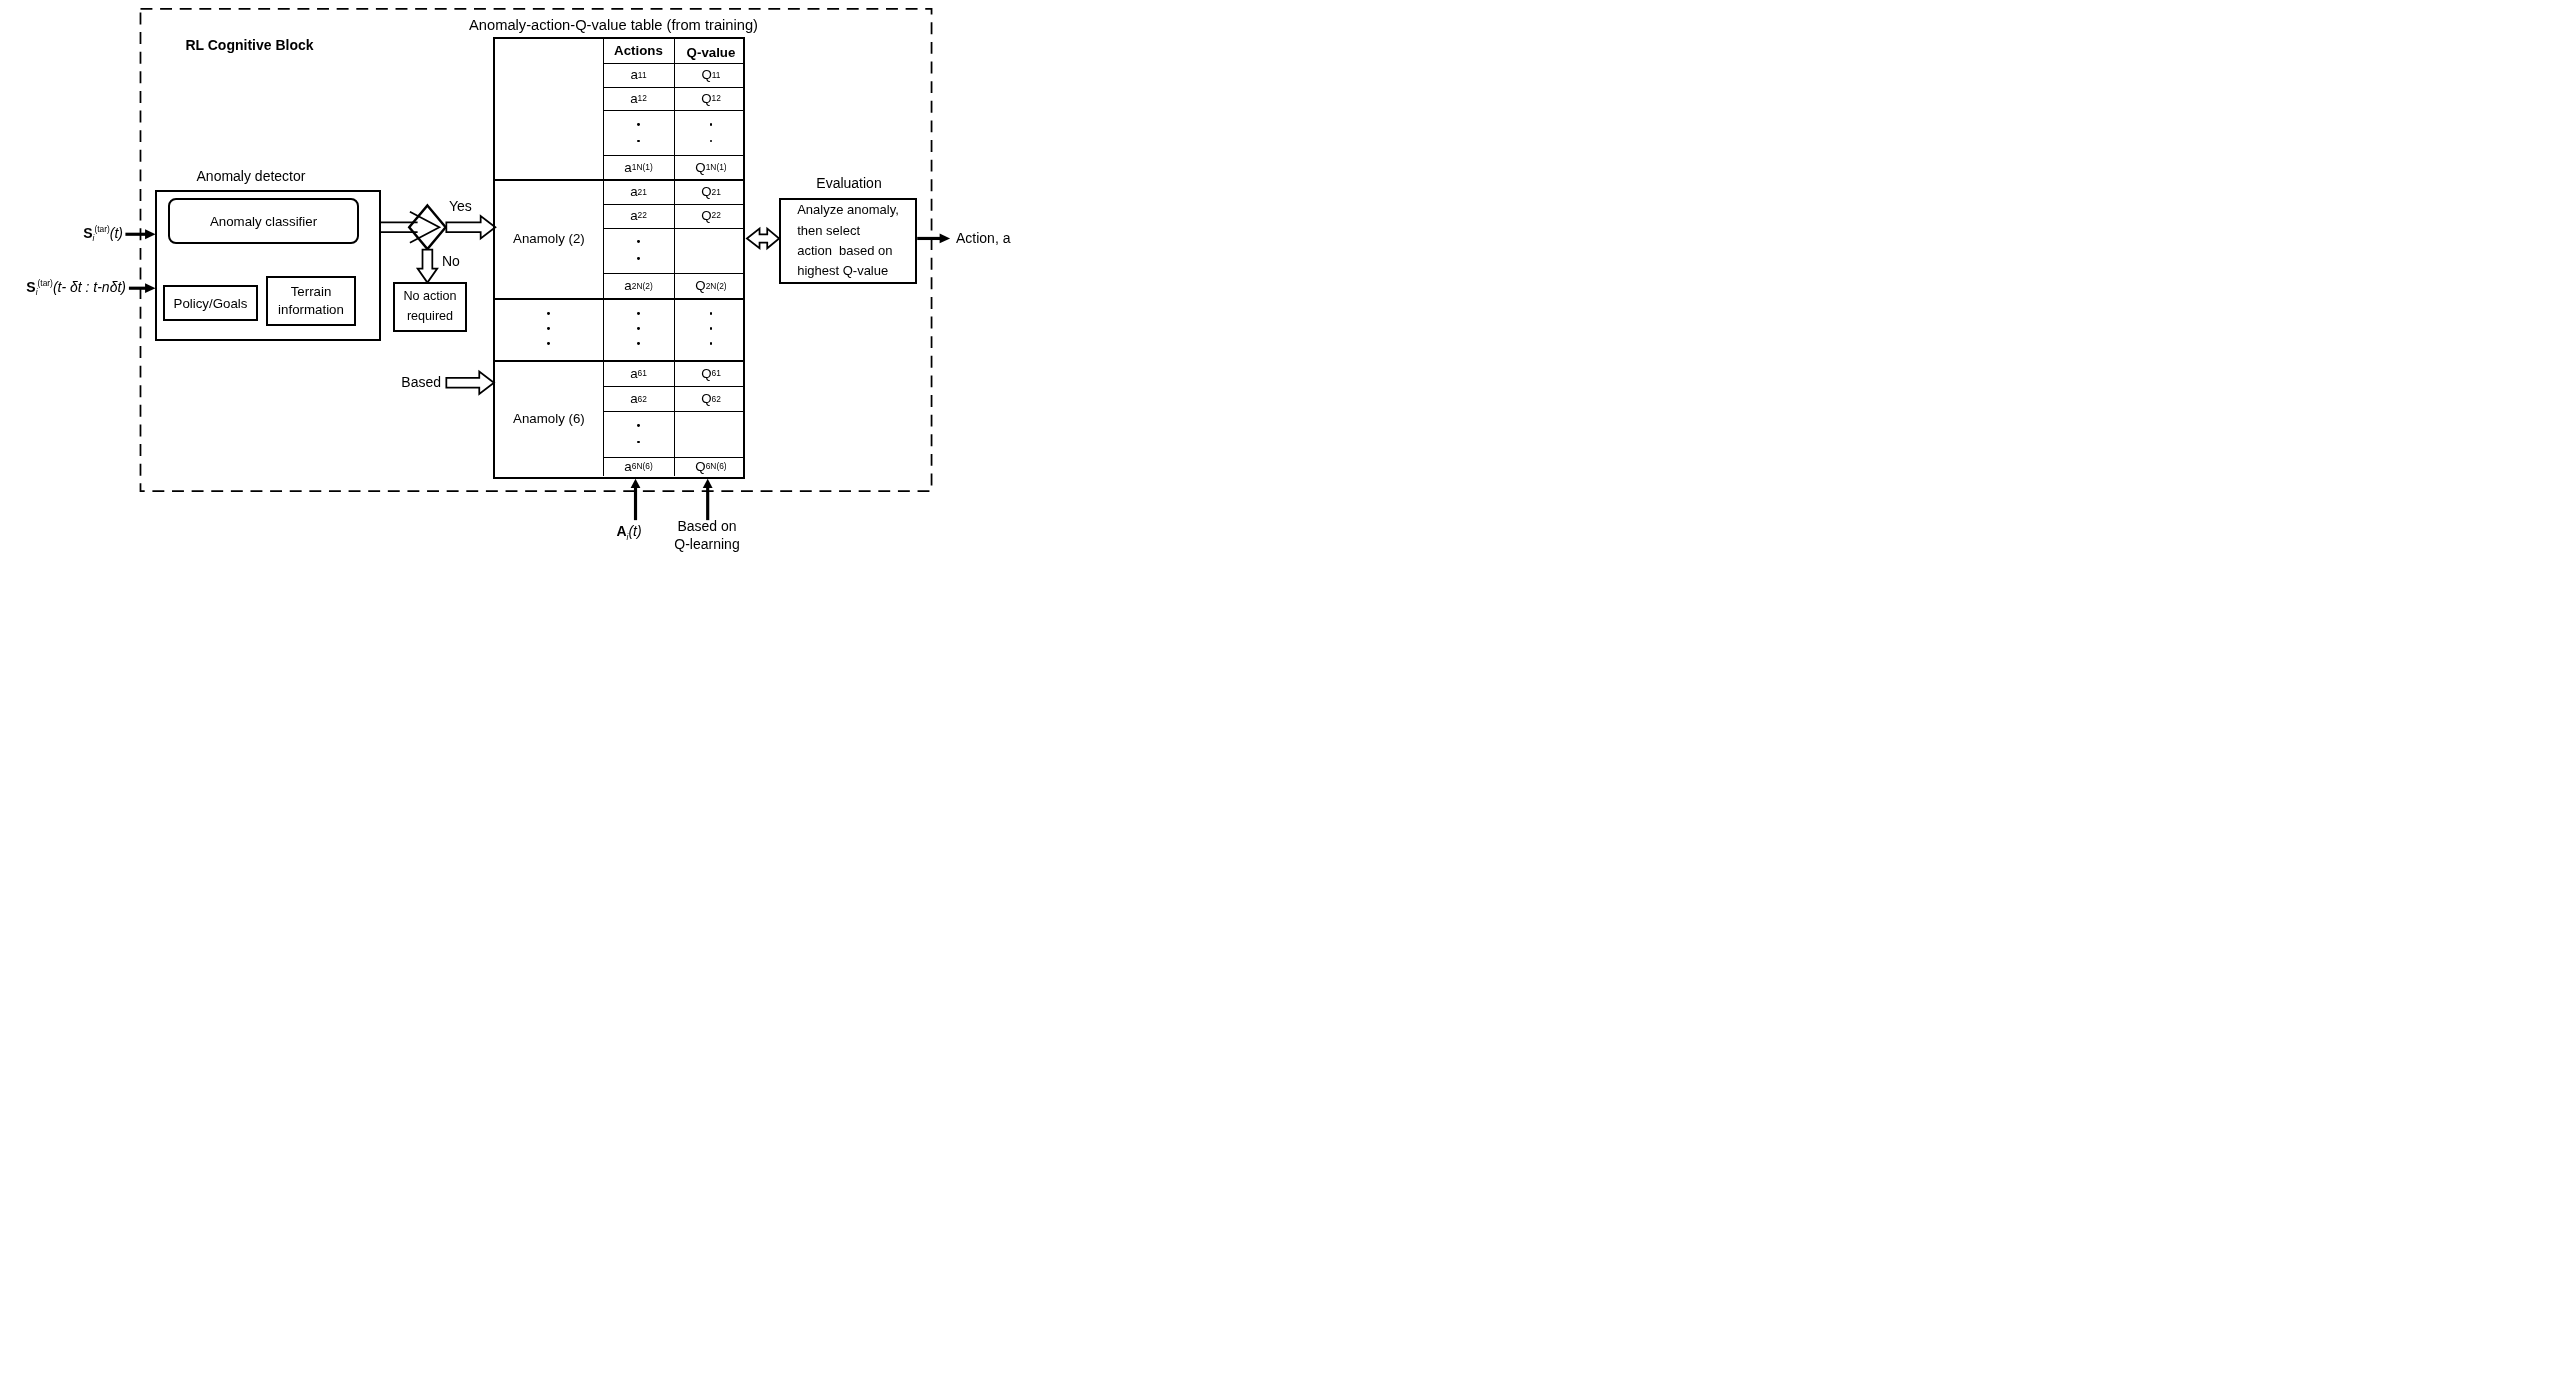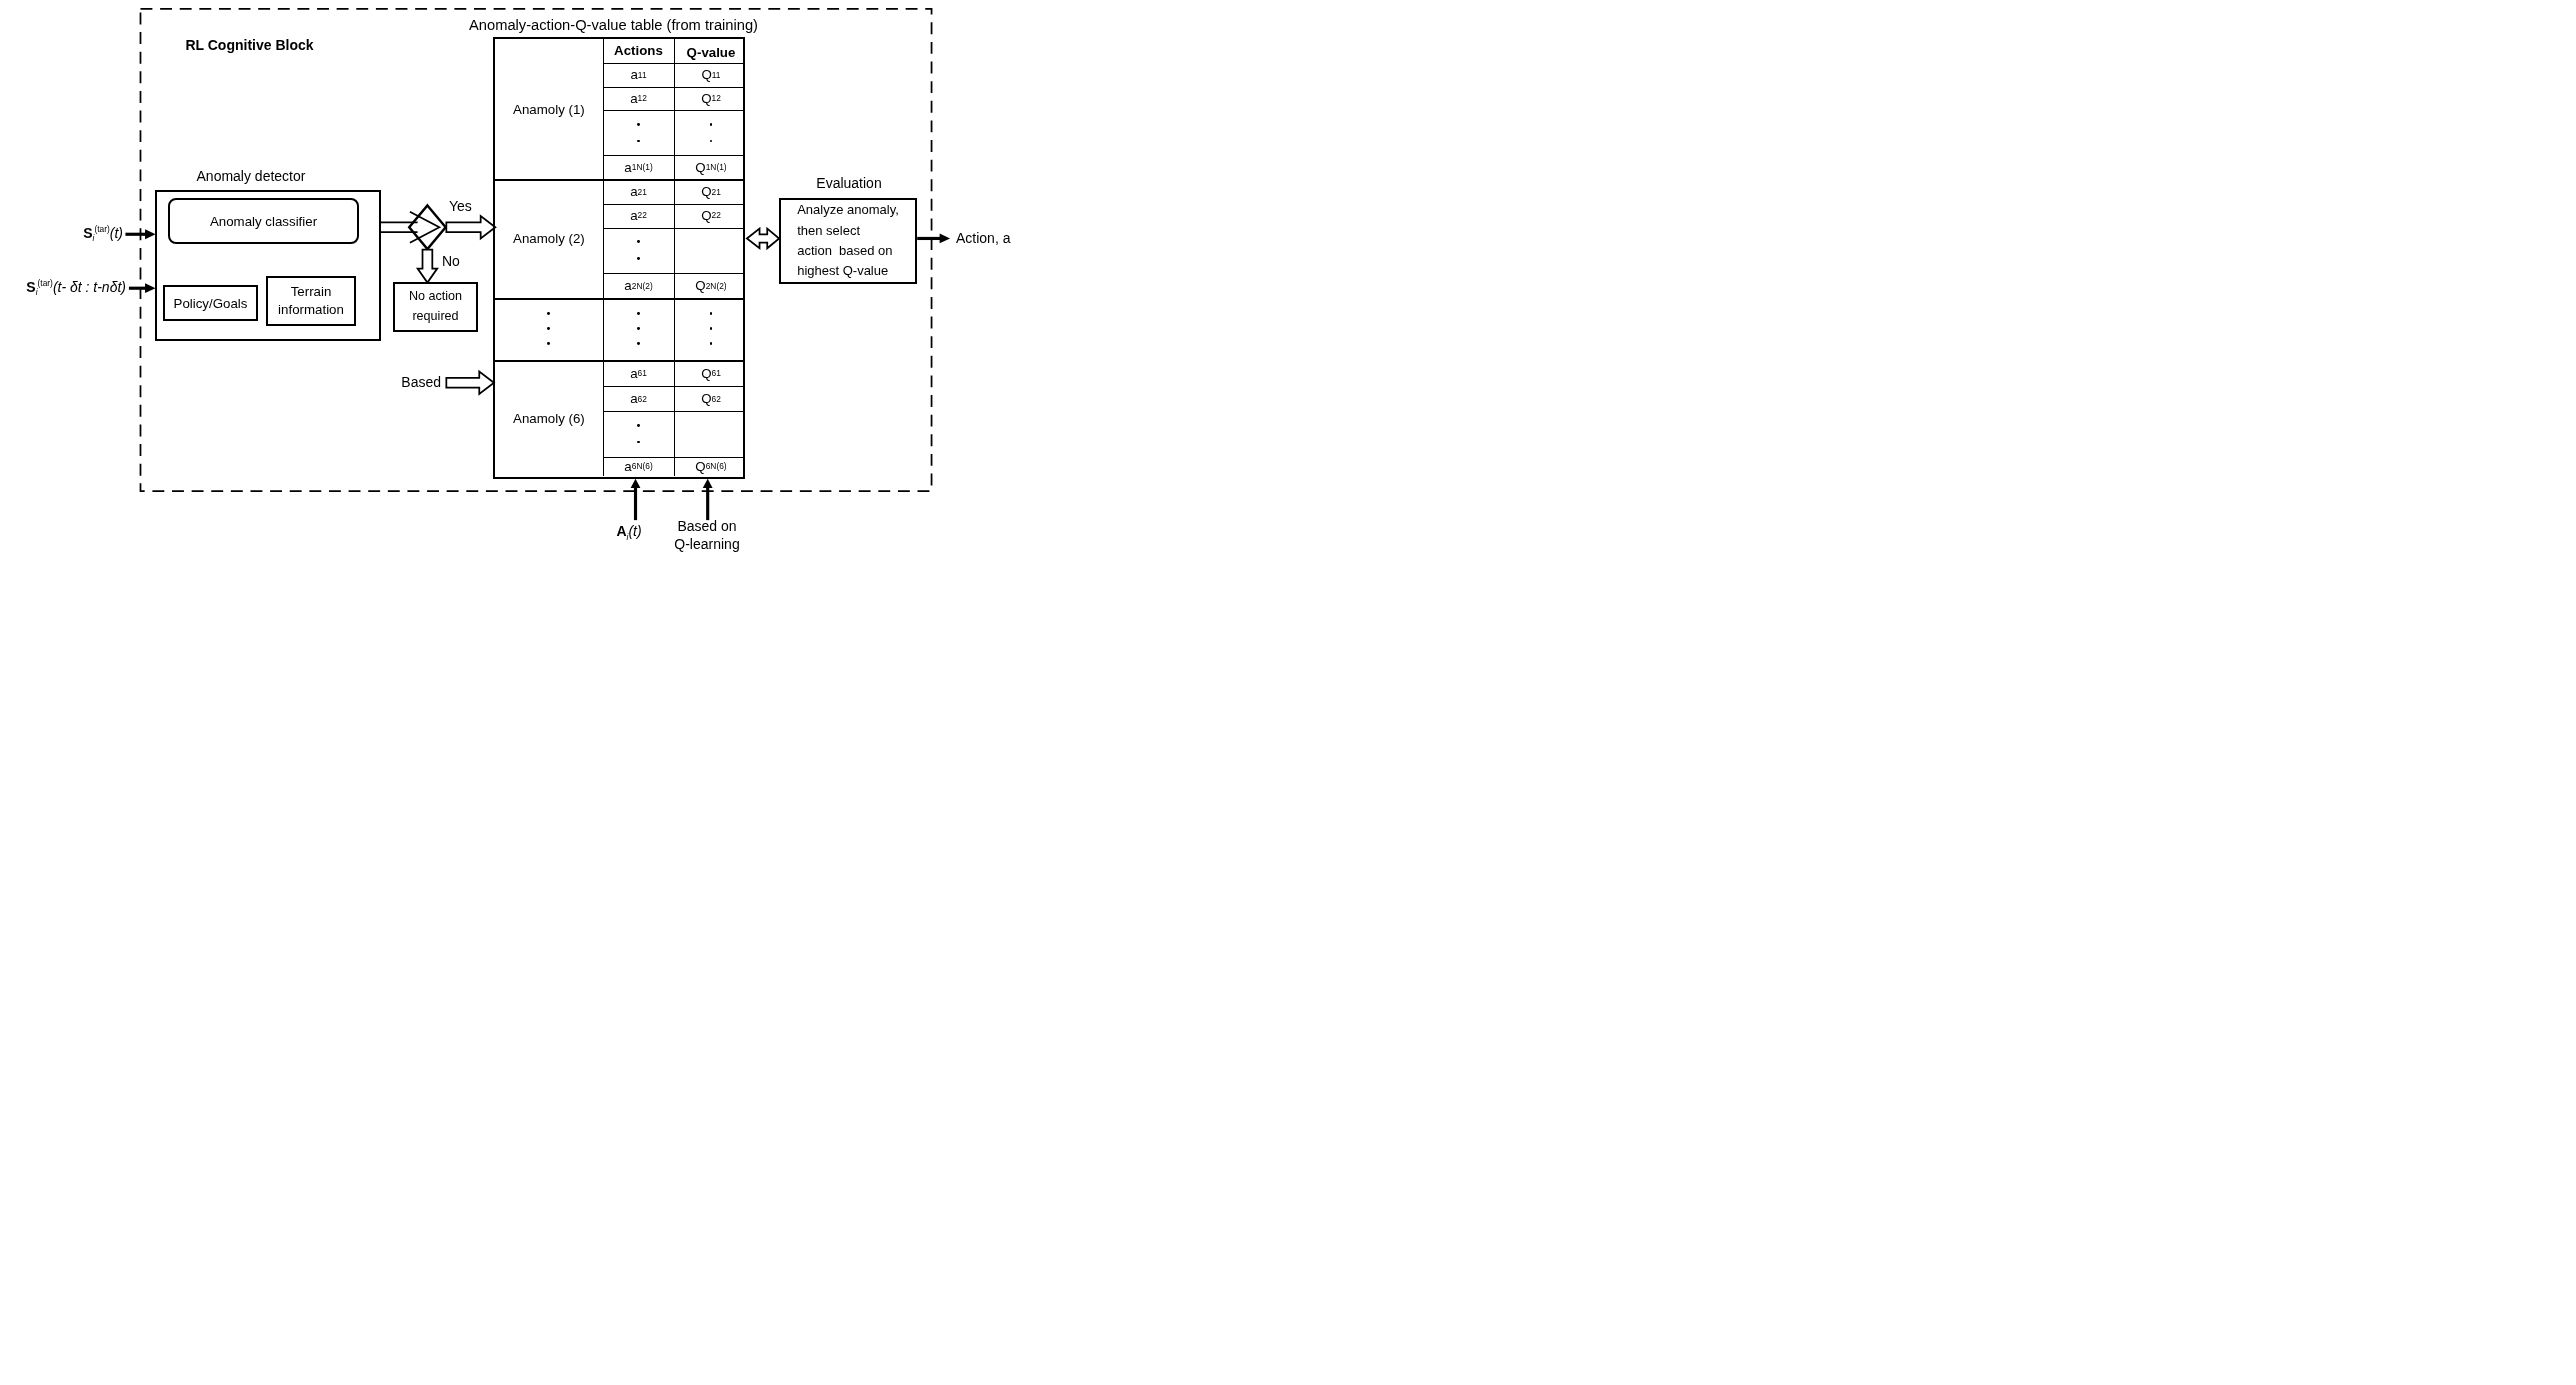--- a/index.html
+++ b/index.html
@@ -96,21 +96,21 @@
   </div>
   <div class="box" style="left:163px;top:285px;width:95px;height:36px;font-size:13.3px;">
     <span>Policy/Goals</span>
   </div>
   <div class="box" style="left:266px;top:276px;width:90px;height:50px;font-size:13.3px;line-height:1.35;">
     <span>Terrain information</span>
   </div>
 
   <div class="lbl" style="left:449px;top:198px;">Yes</div>
   <div class="lbl" style="left:442px;top:253px;">No</div>
-  <div class="box" style="left:393px;top:282px;width:85px;height:50px;border-width:2.5px;font-size:12.6px;line-height:1.55;">
+  <div class="box" style="left:393px;top:282px;width:74px;height:50px;border-width:2.5px;font-size:12.6px;line-height:1.55;">
     <span>No action required</span>
   </div>
 
   <div class="lbl" style="right:589px;top:374px;">Based</div>
 
   <div id="qtable">
       <div class="tl" style="left: 108px; top: 0px; width: 1.4px; height: 437px;"></div>
       <div class="tl" style="left: 179px; top: 0px; width: 1.4px; height: 437px;"></div>
       <div class="tl" style="left: 0px; top: 140px; width: 248px; height: 2.1px;"></div>
       <div class="tl" style="left: 0px; top: 259px; width: 248px; height: 2.1px;"></div>
@@ -120,21 +120,20 @@
       <div class="tl" style="left: 108px; top: 71px; width: 140px; height: 1.4px;"></div>
       <div class="tl" style="left: 108px; top: 116px; width: 140px; height: 1.4px;"></div>
       <div class="tl" style="left: 108px; top: 165px; width: 140px; height: 1.4px;"></div>
       <div class="tl" style="left: 108px; top: 189px; width: 140px; height: 1.4px;"></div>
       <div class="tl" style="left: 108px; top: 234px; width: 140px; height: 1.4px;"></div>
       <div class="tl" style="left: 108px; top: 347px; width: 140px; height: 1.4px;"></div>
       <div class="tl" style="left: 108px; top: 372px; width: 140px; height: 1.4px;"></div>
       <div class="tl" style="left: 108px; top: 418px; width: 140px; height: 1.4px;"></div>
       <div class="hcell ctr" style="left: 109px; width: 69px; top: 0.7px; height: 22.4px;">Actions</div>
       <div class="hcell ctr" style="left: 181px; width: 70px; top: 0.7px; height: 26px;">Q-value</div>
-      <div class="c1cell ctr" style="left: 1.4px; width: 105px; top: 0.7px; height: 139px;">Anamoly (1)</div>
       <div class="vcell ctr" style="left: 109px; width: 69px; top: 24.5px; height: 22.4px;">
         <span>a</span>
         <sub class="sb">11</sub>
         <sup class="sp"></sup>
       </div>
       <div class="vcell ctr" style="left: 181px; width: 70px; top: 24.5px; height: 22.4px;">
         <span>Q</span>
         <sub class="sb">11</sub>
         <sup class="sp"></sup>
       </div>

